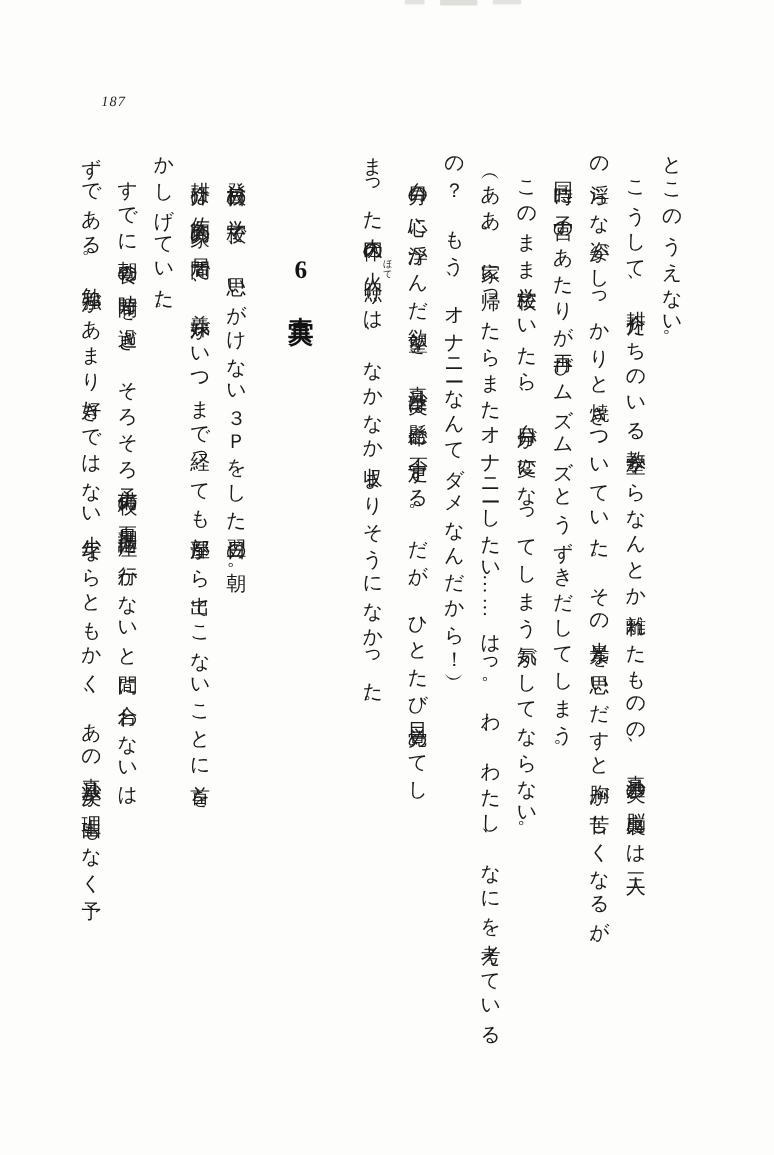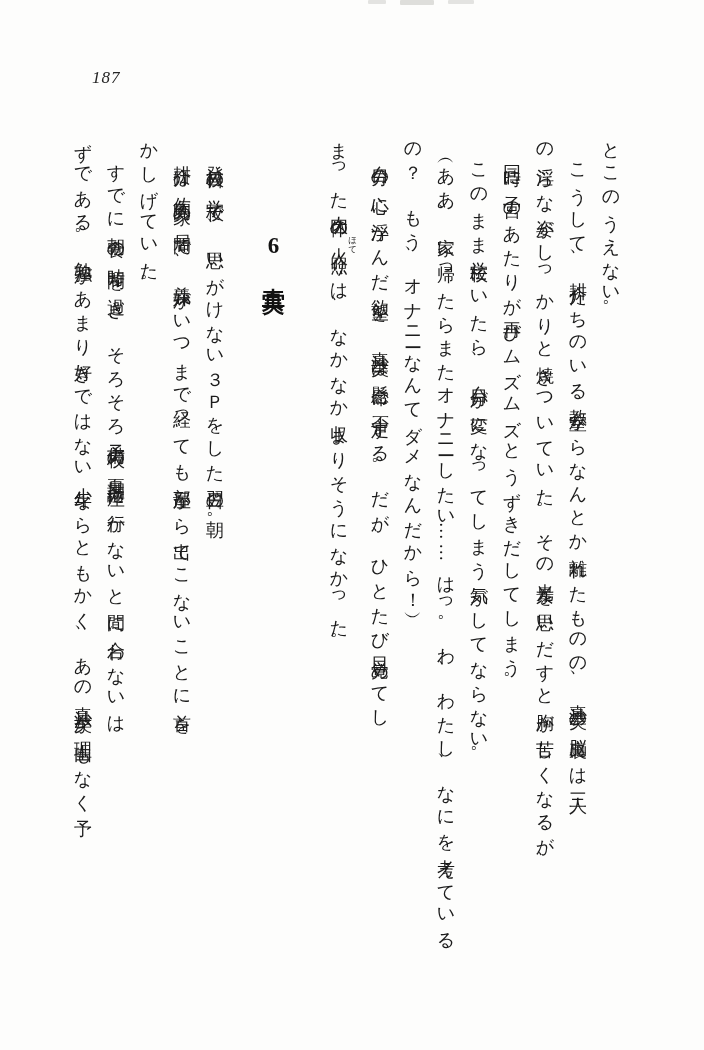--- a/index.html
+++ b/index.html
@@ -15,22 +15,22 @@
     font-family: "Liberation Serif", "DejaVu Serif", serif;
     color: #1b1b1b;
   }
   .page {
     position: absolute;
     inset: 0;
   }
   .page-number {
     position: absolute;
     left: 92px;
-    top: 68px;
-    font-size: 17px;
+    top: 84px;
+    font-size: 13px;
     font-style: italic;
     letter-spacing: 1px;
     color: #242424;
   }
   .top-artifact {
     position: absolute;
     left: 368px;
     top: 0;
     height: 5px;
     display: flex;

